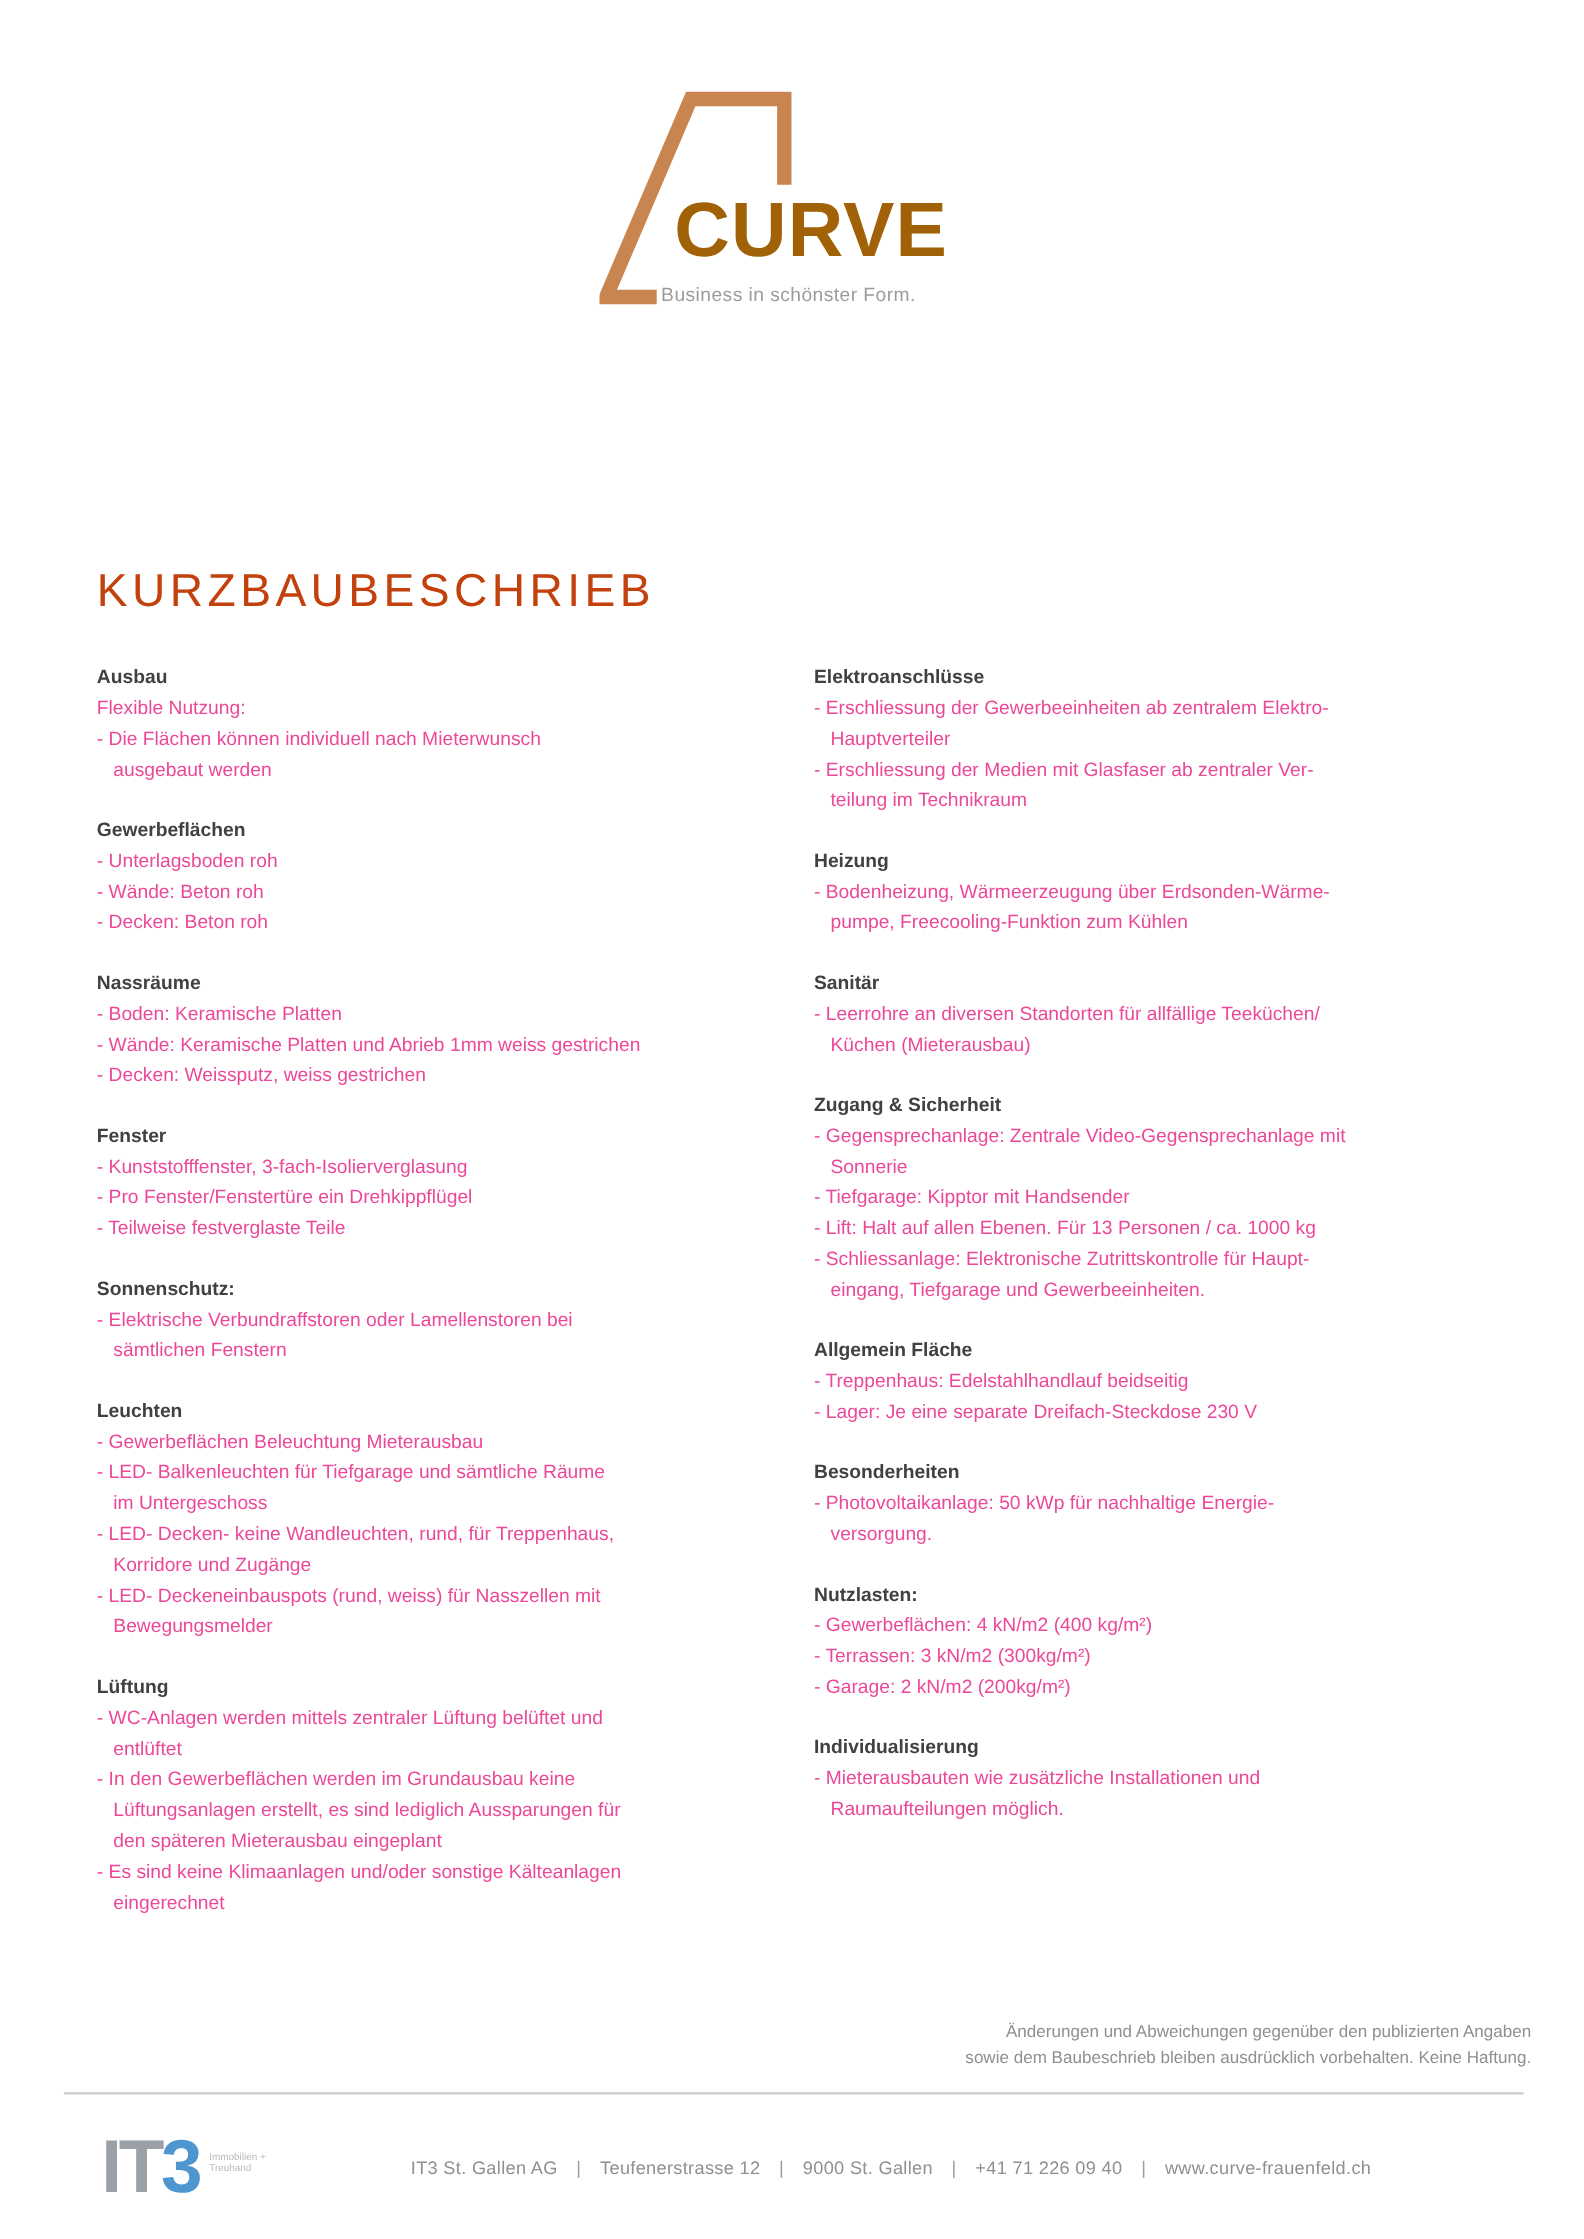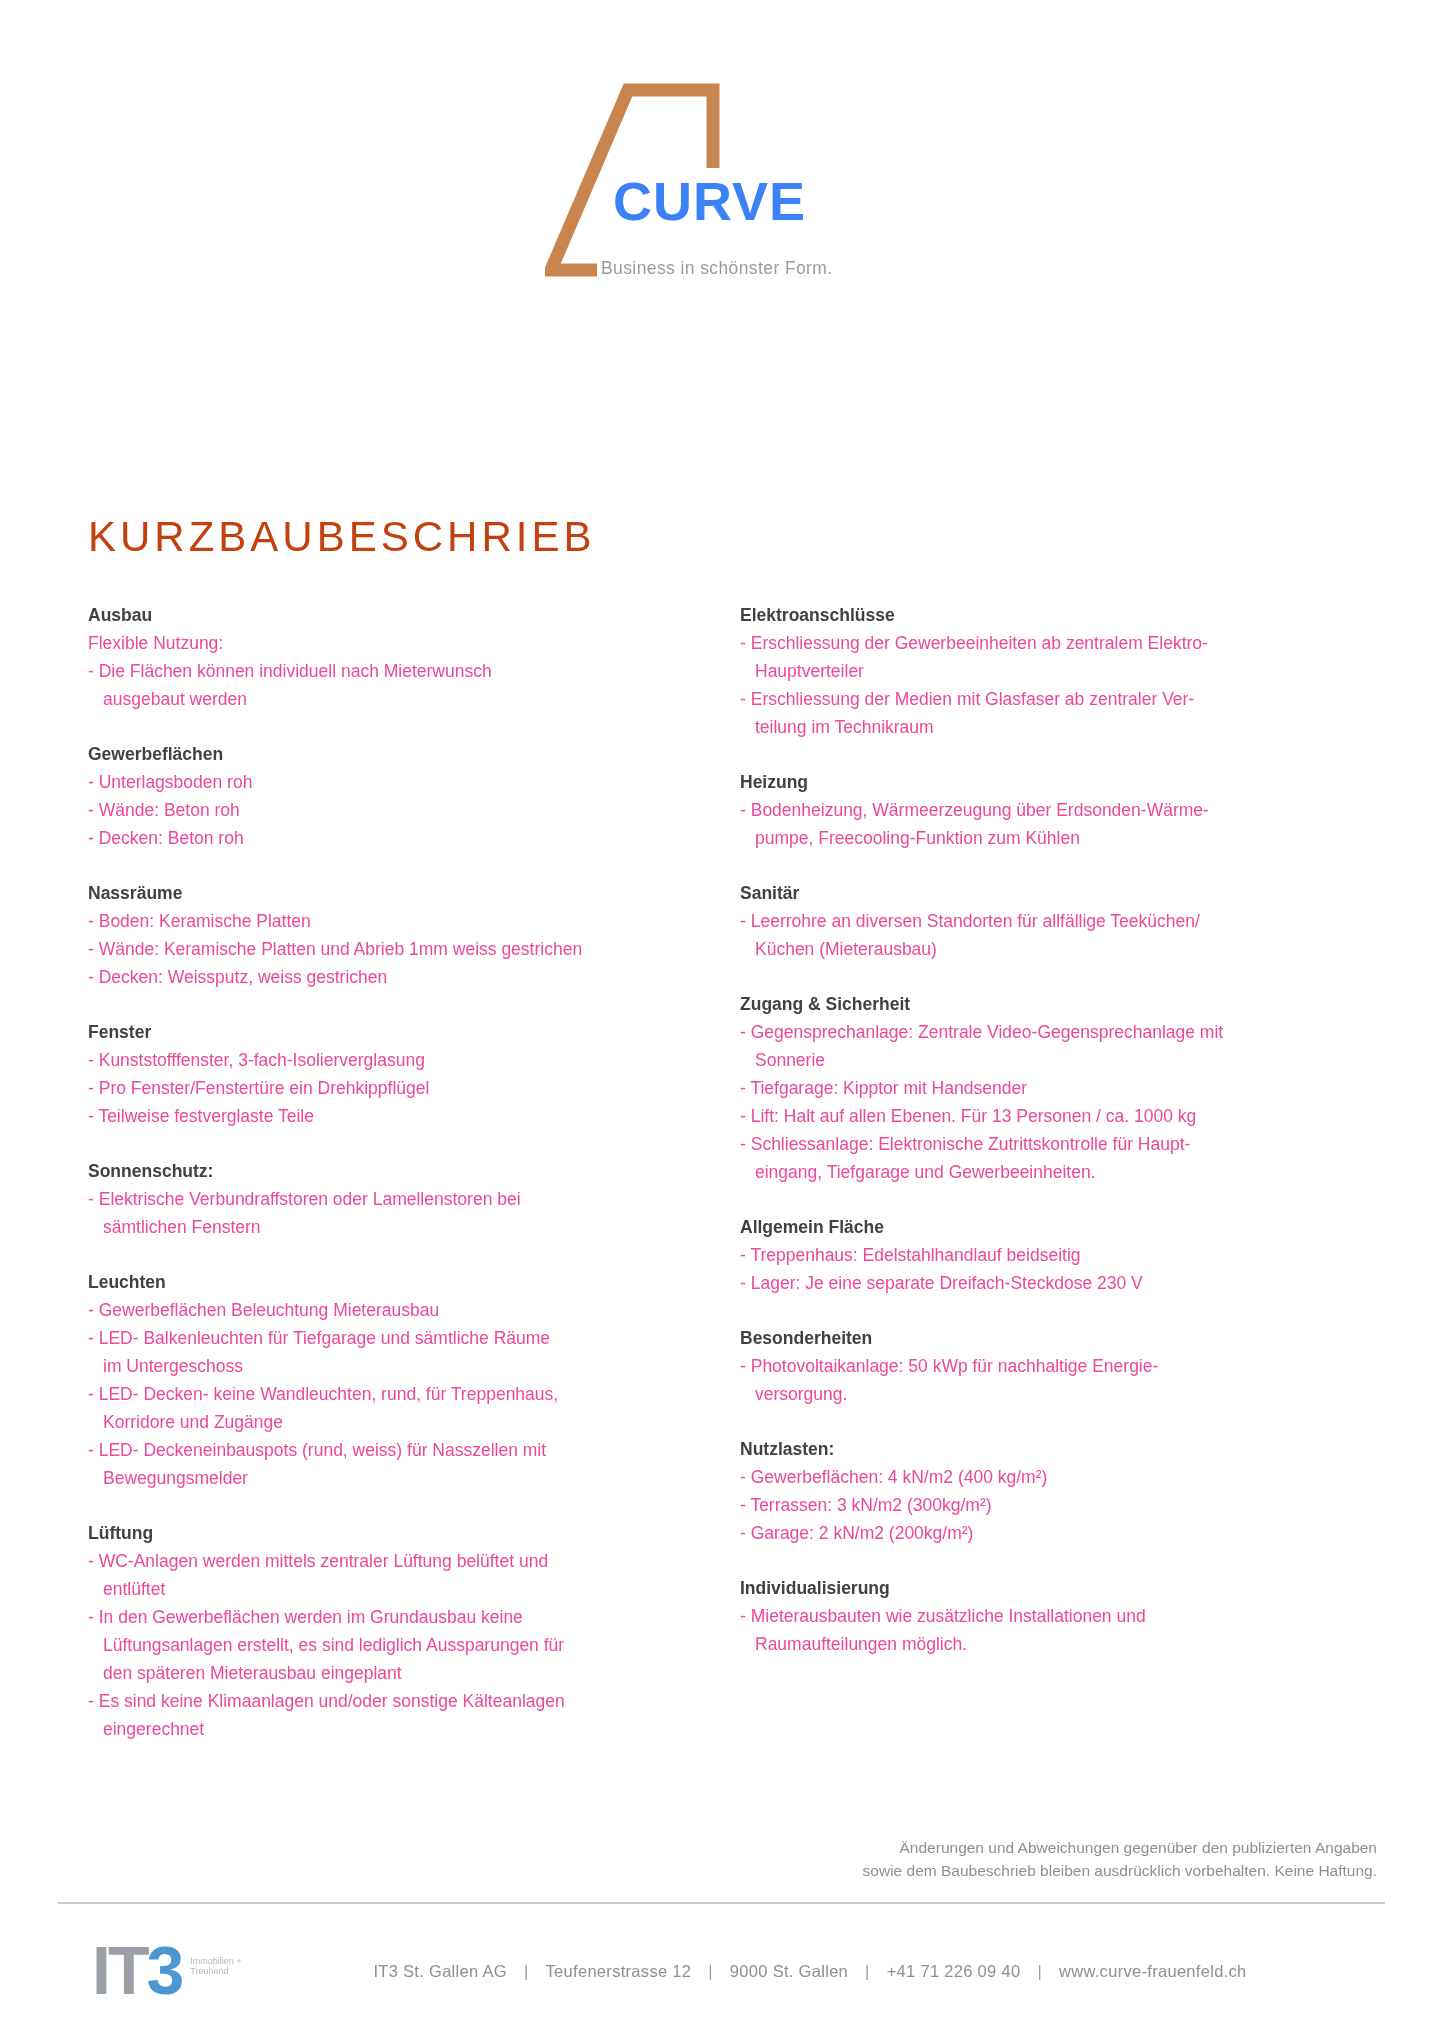--- a/index.html
+++ b/index.html
@@ -10,22 +10,22 @@
     background:#ffffff;
     overflow:hidden;
     font-family:"Liberation Sans","DejaVu Sans",sans-serif;
   }
 
   
   .logo{position:absolute;left:545px;top:78px;width:400px;height:215px;}
   .logo svg{position:absolute;left:0;top:0;}
   .brand{
     position:absolute;left:68px;top:96px;
-    font-size:54px;line-height:1;font-weight:700;
-    letter-spacing:1px;color:#3b82f6;text-align:right;
+    font-size:70px;line-height:1;font-weight:700;
+    letter-spacing:1px;color:#a16207;text-align:right;
   }
   .tagline{
     position:absolute;left:56px;top:180px;
     font-size:17.5px;letter-spacing:.4px;color:#9B9B9B;
   }
 
   
   .doc-title{
     position:absolute;left:88px;top:488px;
     font-size:42px;font-weight:400;letter-spacing:4px;
@@ -44,21 +44,21 @@
   }
   .intro,.li{
     font-size:17.5px;line-height:28px;color:#ec4899;
     white-space:pre-line;
   }
   .li{padding-left:15px;text-indent:-15px;}
   .li::before{content:"- ";}
 
   
   .disclaimer{
-    position:absolute;right:63px;top:1836px;
+    position:absolute;right:48px;top:1836px;
     text-align:right;font-size:15.5px;line-height:23px;
     color:#8F8F8F;white-space:pre-line;
   }
 
   
   .divider{position:absolute;left:58px;right:55px;top:1902px;height:2px;background:#CBCBCB;}
   .footer-logo{position:absolute;left:92px;top:1936px;display:flex;align-items:flex-start;}
   .it3{font-size:68px;line-height:1;font-weight:700;letter-spacing:-3px;color:#9AA0A6;}
   .it3 .three{color:#4D96D0;}
   .it3-sub{margin-left:9px;margin-top:20px;font-size:9px;line-height:10px;color:#B5B9BD;}

